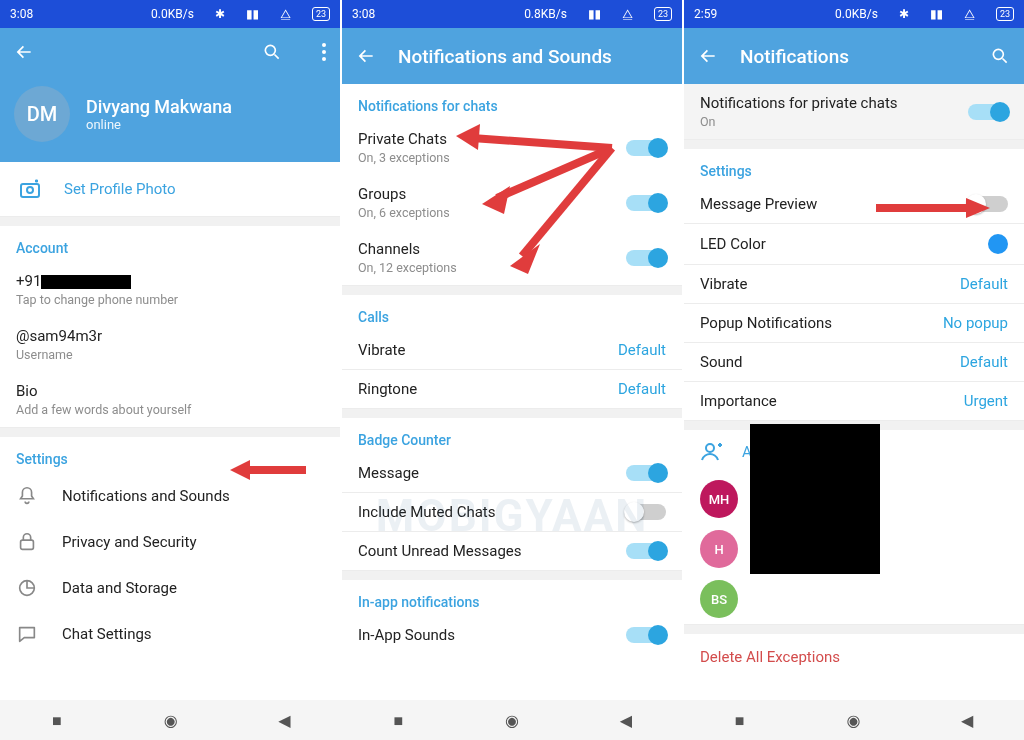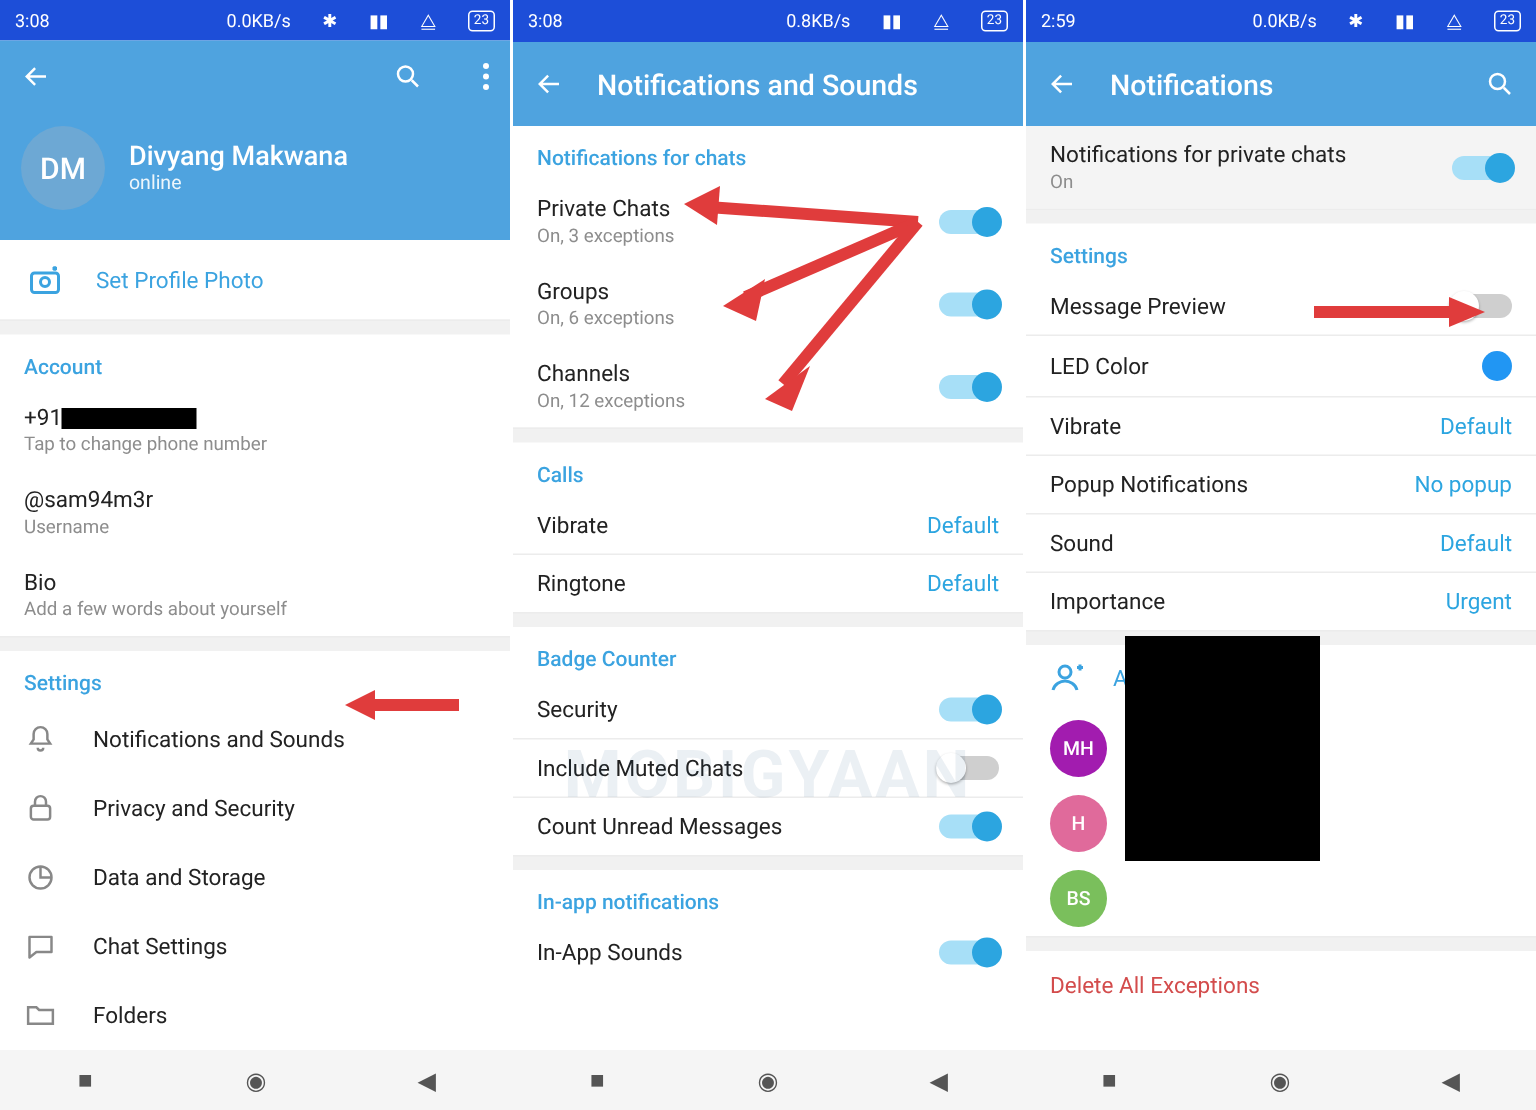--- a/index.html
+++ b/index.html
@@ -178,28 +178,20 @@
     <span class="t">Data and Storage</span>
   </div>
   <div class="row icn">
     <span class="ricn">
           <svg width="22" height="22" viewBox="0 0 24 24">
             <path d="M4 5h16v11H9l-5 4V5z" stroke="#888" stroke-width="1.8" fill="none" stroke-linejoin="round"></path>
           </svg>
         </span>
     <span class="t">Chat Settings</span>
   </div>
-  <div class="row icn">
-    <span class="ricn">
-          <svg width="22" height="22" viewBox="0 0 24 24">
-            <path d="M3 6h6l2 2h10v10H3z" stroke="#888" stroke-width="1.8" fill="none"></path>
-          </svg>
-        </span>
-    <span class="t">Folders</span>
-  </div>
 
   <div class="arrow" style="left:228px;top:458px;">
     <svg width="80" height="24">
           <path d="M78 12 H18"></path>
           <polygon points="2,12 22,2 22,22"></polygon>
         </svg>
   </div>
 </div>
 
 <div class="phone">
@@ -256,21 +248,21 @@
     <div class="texts">
           <div class="t">Ringtone</div>
         </div>
     <span class="val">Default</span>
   </div>
   <div class="thick-div"></div>
 
   <div class="sec-h">Badge Counter</div>
   <div class="row">
     <div class="texts">
-          <div class="t">Security</div>
+          <div class="t">Message</div>
         </div>
     <span class="tog on"></span>
   </div>
   <div class="row lined">
     <div class="texts">
           <div class="t">Include Muted Chats</div>
         </div>
     <span class="tog off"></span>
   </div>
   <div class="row lined">
@@ -381,21 +373,21 @@
     <span>
           <svg width="24" height="24" viewBox="0 0 24 24">
             <circle cx="10" cy="8" r="4" stroke="currentColor" stroke-width="2" fill="none"></circle>
             <path d="M2 20c1-4 5-6 8-6s7 2 8 6" stroke="currentColor" stroke-width="2" fill="none"></path>
             <path d="M18 5h4M20 3v4" stroke="currentColor" stroke-width="2"></path>
           </svg>
         </span>
     <span class="t" style="color:var(--sec-blue);">Add an Exception</span>
   </div>
   <div class="exrow">
-    <div class="miniav" style="background:#a21caf;">MH</div>
+    <div class="miniav" style="background:#be185d;">MH</div>
     <div class="blk" style="height:150px;width:130px;position:absolute;margin-left:50px;"></div>
   </div>
   <div class="exrow">
     <div class="miniav" style="background:#e06a9b;">H</div>
   </div>
   <div class="exrow">
     <div class="miniav" style="background:#7abf5c;">BS</div>
   </div>
   <div class="thick-div"></div>
   <div class="del">Delete All Exceptions</div>

